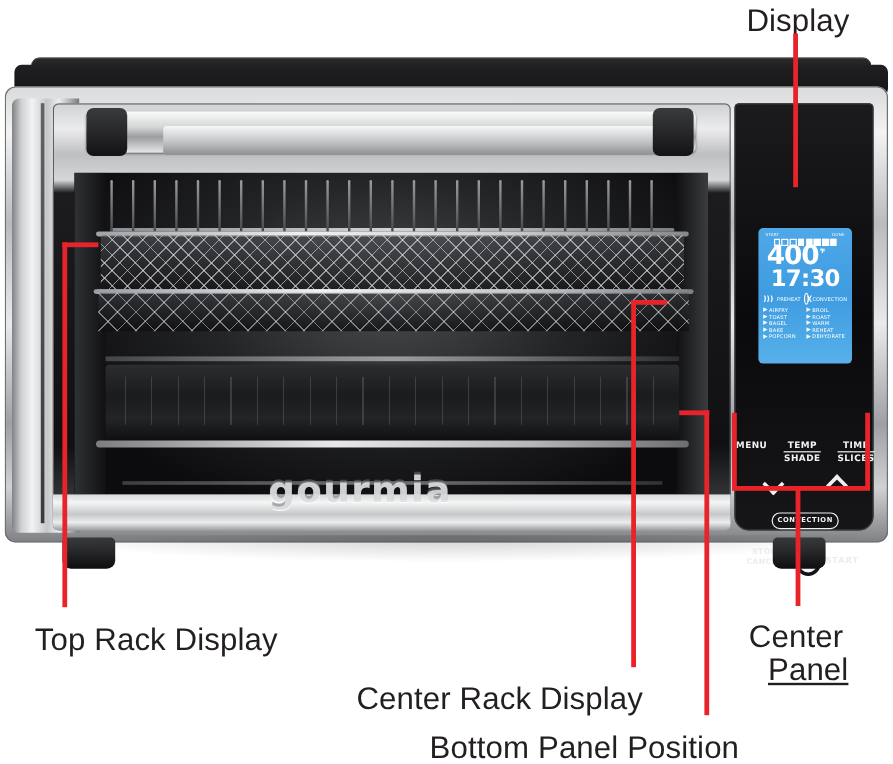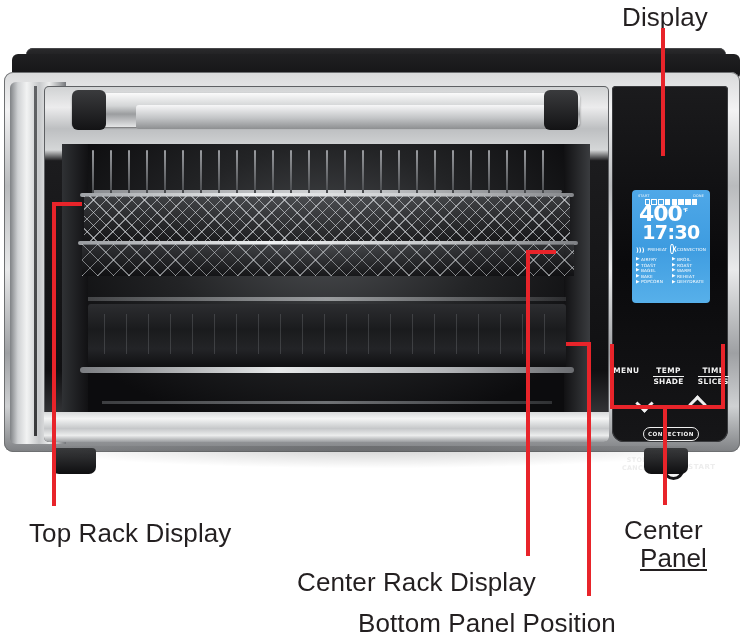--- a/index.html
+++ b/index.html
@@ -270,20 +270,21 @@
         <div class="ribs"></div>
         <div class="lip"></div>
       </div>
 
       <div class="lower-el"></div>
     </div>
 
     <div class="door-bottom"></div>
   </div>
 
+  <div class="brand">gourmia</div>
 
   <div class="cpanel">
 
     <div class="lcd">
       <div class="lcd-top">
         <span>START</span>
         <span>DONE</span>
       </div>
       <div class="seg-row">
         <span></span>

